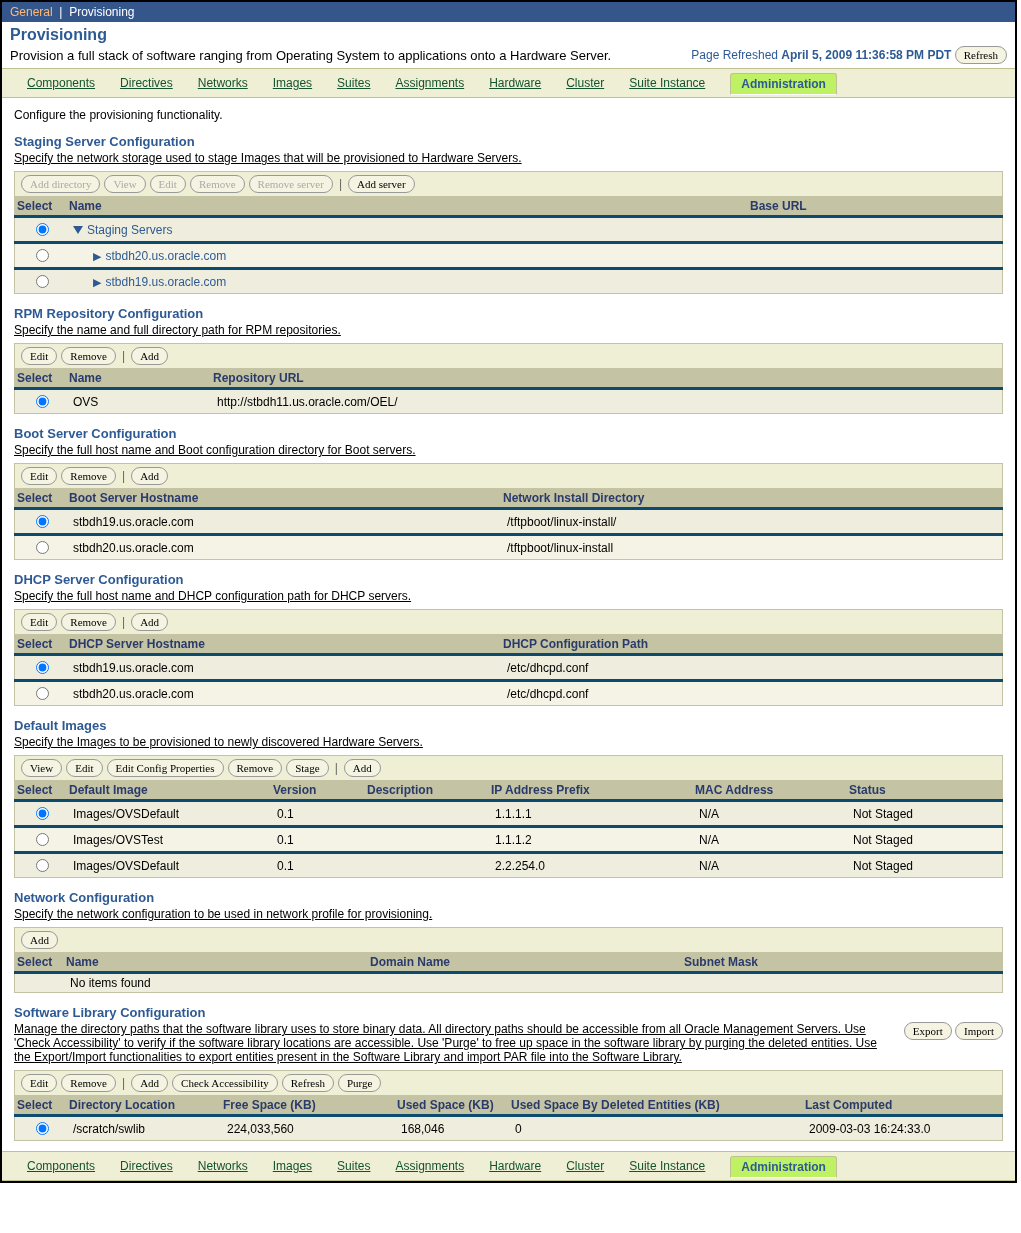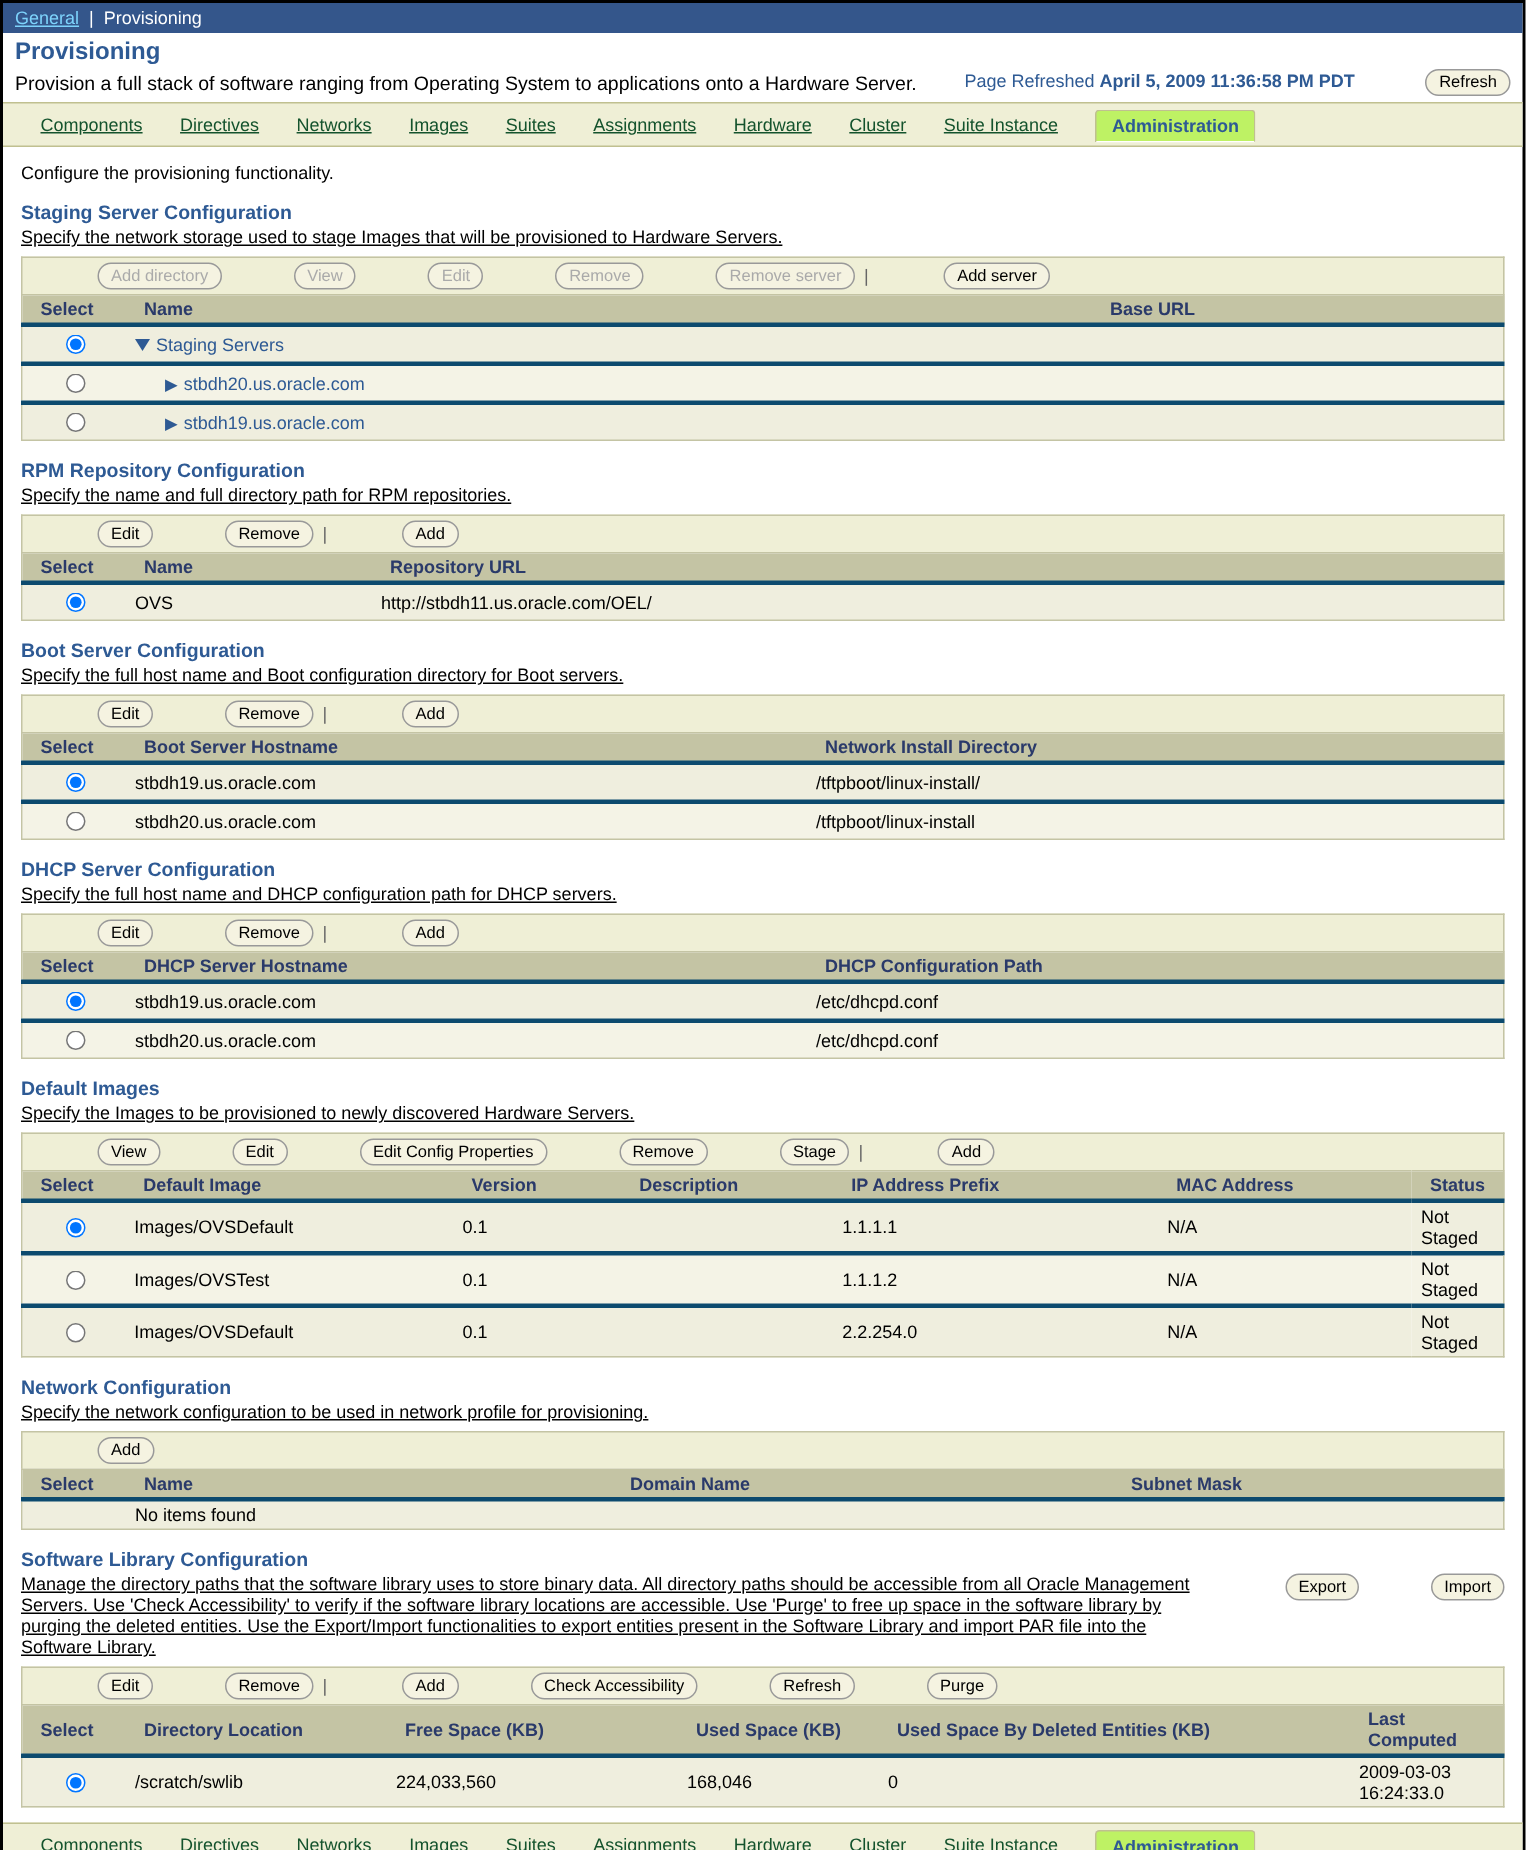--- a/index.html
+++ b/index.html
@@ -15,22 +15,21 @@
     width: 1017px;
     box-sizing: border-box;
   }
   .topbar {
     background: #34568b;
     color: #fff;
     padding: 3px 8px;
     font-size: 12px;
   }
   .topbar a {
-    color: #7dd3fc;
-    text-decoration: underline;
+    color: #fdba74;
     cursor: pointer;
   }
   .page-header {
     padding: 4px 8px 2px 8px;
     display: flex;
     justify-content: space-between;
     align-items: flex-end;
   }
   .page-title {
     color: #2e5a94;
@@ -54,23 +53,22 @@
   .page-subtitle .right .date {
     font-weight: bold;
   }
   .btn {
     background: #f5f3e1;
     border: 1px solid #999;
     border-radius: 10px;
     padding: 1px 8px;
     font-size: 11px;
     cursor: pointer;
-    font-family: Liberation Sans, sans-serif;
+    font-family: Liberation Serif, serif;
     line-height: 14px;
-    margin-left: 44px;
   }
   .btn:disabled, .btn.disabled {
     color: #aaa;
     cursor: default;
     background: #f5f3e1;
   }
   .tabbar, .tabbar-bottom {
     background: #efefd6;
     border-top: 1px solid #c0c090;
     border-bottom: 1px solid #c0c090;
@@ -127,21 +125,21 @@
   }
   table.dtable {
     width: 100%;
     border-collapse: collapse;
     border: 1px solid #c4c4a4;
   }
   table.dtable th {
     background: #c4c4a4;
     color: #2a3a6a;
     text-align: left;
-    padding: 2px 12px;
+    padding: 2px 2px;
     font-size: 12px;
     font-weight: bold;
     border-bottom: 1px solid #aaa;
   }
   table.dtable td {
     background: #f4f3e6;
     padding: 2px 6px;
     font-size: 12px;
     border-top: 3px solid #0c4a6e;
   }

